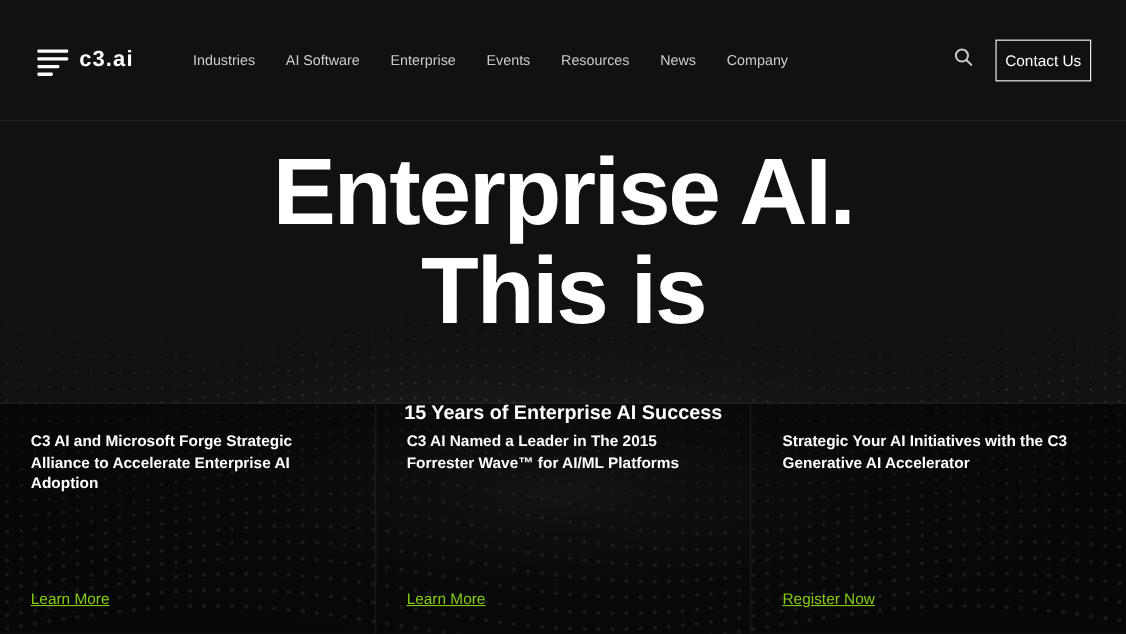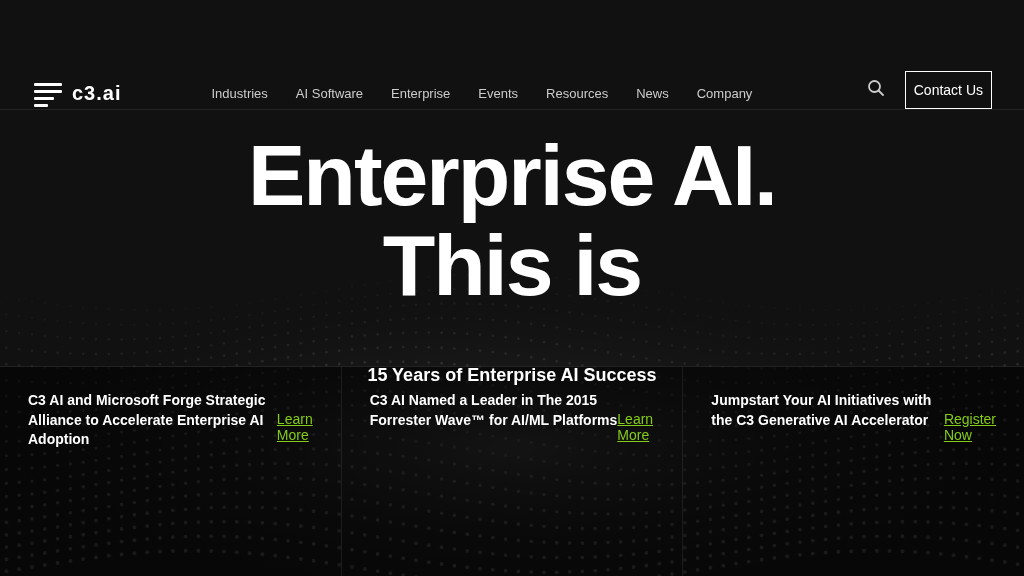--- a/index.html
+++ b/index.html
@@ -12,25 +12,24 @@
       color: #fff;
     }
 
     
     header {
       position: absolute;
       top: 0; left: 0; right: 0;
       height: 110px;
       background: #111;
       display: flex;
-      align-items: flex-end;
+      align-items: center;
       padding: 0 32px;
       z-index: 10;
       border-bottom: 1px solid #222;
-      gap: 36px;
     }
     .logo-area {
       display: flex;
       align-items: center;
       gap: 8px;
       margin-right: 40px;
     }
     .logo-icon {
       width: 32px;
       height: 32px;
@@ -127,21 +126,21 @@
       position: absolute;
       bottom: 0;
       left: 0; right: 0;
       height: 210px;
       display: flex;
     }
     .card {
       flex: 1;
       padding: 24px 28px;
       display: flex;
-      flex-direction: row;
+      flex-direction: column;
       justify-content: center;
       background: rgba(0,0,0,0.55);
       border-top: 1px solid rgba(255,255,255,0.1);
       border-right: 1px solid rgba(255,255,255,0.08);
     }
     .card:last-child { border-right: none; }
     .card-title {
       font-size: 14px;
       font-weight: 700;
       color: #fff;
@@ -1985,18 +1984,18 @@
   <div class="cards-row">
     <div class="card">
       <div class="card-title">C3 AI and Microsoft Forge Strategic Alliance to Accelerate Enterprise AI Adoption</div>
       <a class="card-link">Learn More</a>
     </div>
     <div class="card">
       <div class="card-title">C3 AI Named a Leader in The 2015 Forrester Wave™ for AI/ML Platforms</div>
       <a class="card-link">Learn More</a>
     </div>
     <div class="card">
-      <div class="card-title">Jumpstart Your AI Initiatives with the C3 Generative AI Accelerator</div>
+      <div class="card-title">Strategic Your AI Initiatives with the C3 Generative AI Accelerator</div>
       <a class="card-link">Register Now</a>
     </div>
   </div>
 
 </div>
 
 </body></html>

